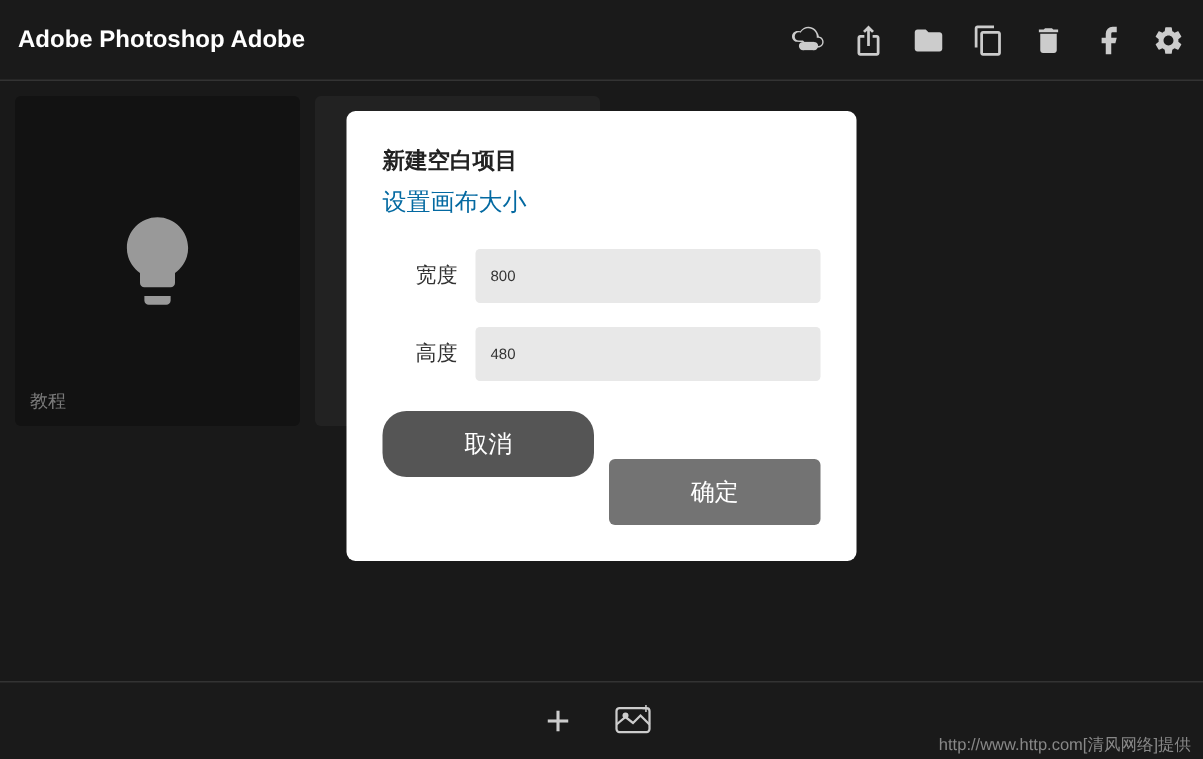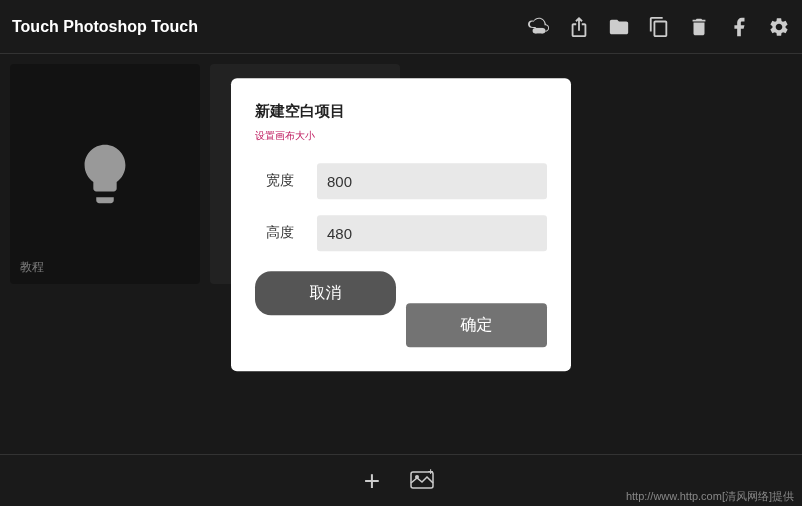--- a/index.html
+++ b/index.html
@@ -122,47 +122,47 @@
     }
 
     .dialog-title {
       font-size: 15px;
       font-weight: bold;
       color: #222;
       margin-bottom: 8px;
     }
 
     .dialog-subtitle {
-      font-size: 10px;
-      color: #be185d;
+      font-size: 16px;
+      color: #0369a1;
       margin-bottom: 20px;
     }
 
     .form-row {
       display: flex;
       align-items: center;
       margin-bottom: 16px;
     }
 
     .form-label {
       width: 50px;
-      text-align: center;
+      text-align: right;
       margin-right: 12px;
       font-size: 14px;
       color: #333;
     }
 
     .form-input {
       flex: 1;
       height: 36px;
       background: #e8e8e8;
       border: none;
       border-radius: 3px;
       padding: 0 10px;
-      font-size: 15px;
+      font-size: 10px;
       color: #333;
       outline: none;
     }
 
     .dialog-buttons {
       display: flex;
       gap: 10px;
       margin-top: 20px;
     }
 
@@ -230,21 +230,21 @@
     .bulb-svg {
       width: 70px;
       height: 70px;
       fill: #ffffff;
     }
   </style>
 </head>
 <body>
 
 <div class="header">
-  <span class="header-title">Touch Photoshop Touch</span>
+  <span class="header-title">Adobe Photoshop Adobe</span>
   <div class="header-icons">
 
     <span class="header-icon">
       <svg class="icon-svg" viewBox="0 0 24 24" xmlns="http://www.w3.org/2000/svg">
         <path d="M12 2C9.5 2 7.3 3.3 6 5.3C5.3 5.1 4.7 5 4 5C1.8 5 0 6.8 0 9c0 2 1.5 3.7 3.4 3.9L6 13h3l-1-1H5C3.3 12 2 10.7 2 9c0-1.7 1.3-3 3-3 .5 0 .9.1 1.3.3C7.1 4.5 9.4 3 12 3c3.3 0 6 2.7 6 6v1h1c1.7 0 3 1.3 3 3s-1.3 3-3 3h-7l-1 1h8c2.2 0 4-1.8 4-4 0-2-1.5-3.7-3.4-3.9C18.6 4.7 15.6 2 12 2z"></path>
         <circle cx="8" cy="16" r="3"></circle>
         <circle cx="16" cy="16" r="3"></circle>
         <rect x="8" y="13" width="8" height="6" rx="0"></rect>
       </svg>
     </span>

